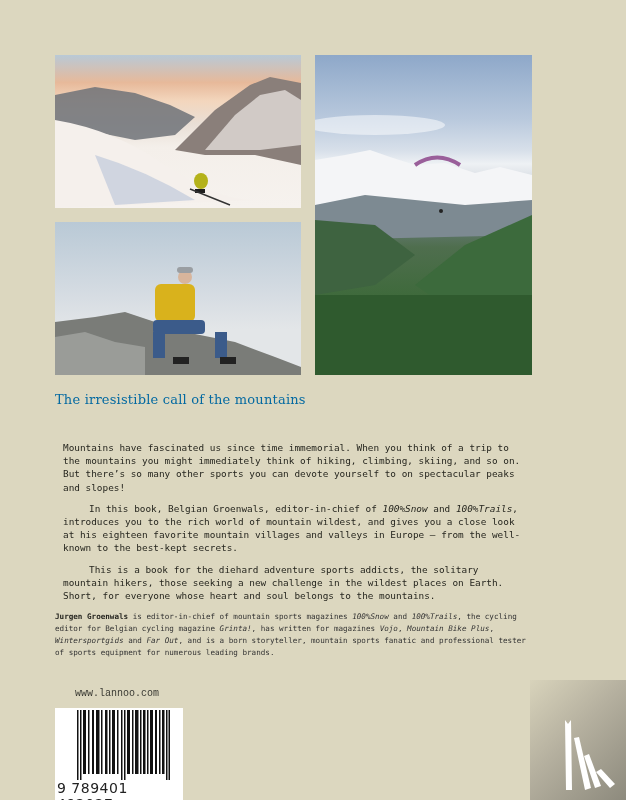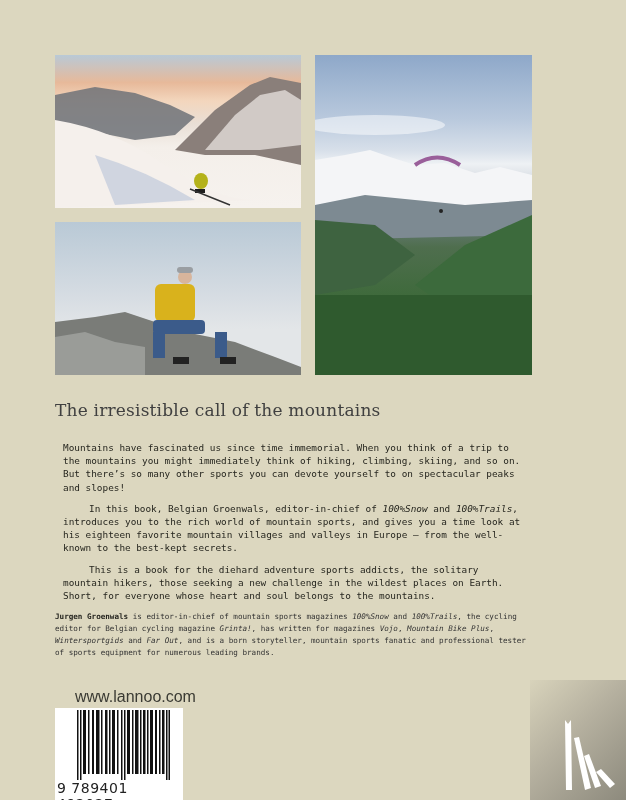--- a/index.html
+++ b/index.html
@@ -13,38 +13,38 @@
   .photo { position: absolute; overflow: hidden; }
   #photo-ski { left: 55px; top: 55px; width: 246px; height: 153px;
     background: linear-gradient(180deg, #b9c9d6 0%, #e7b99a 18%, #f3d6bd 30%, #e9dfd6 45%, #f4efea 60%, #f6f2ee 100%); }
   #photo-paraglide { left: 315px; top: 55px; width: 217px; height: 320px;
     background: linear-gradient(180deg, #8ea8c9 0%, #b9c9dd 20%, #d8e0ea 30%, #eef1f4 34%, #c9d0d8 42%, #6f7e86 50%, #4f6e4e 60%, #3f6a3c 75%, #2f4f2c 100%); }
   #photo-hiker { left: 55px; top: 222px; width: 246px; height: 153px;
     background: linear-gradient(180deg, #b9c9d6 0%, #d7dde3 50%, #e3e6e8 70%, #e3e6e8 100%); }
   .photo svg { position: absolute; left: 0; top: 0; width: 100%; height: 100%; }
 
   .heading {
-    position: absolute; left: 55px; top: 400px;
-    font-family: "DejaVu Serif", serif; font-size: 17px; color: #404040;
+    position: absolute; left: 55px; top: 392px;
+    font-family: "DejaVu Serif", serif; font-size: 13px; color: #0369a1;
     letter-spacing: 0.2px;
   }
   .body-text {
     position: absolute; left: 55px; top: 433px; width: 478px;
     font-size: 9.4px; line-height: 13.2px; color: #26261f;
   }
   .body-text p { margin: 8px; }
   .body-text p.indent { text-indent: 26px; }
   .bio {
     position: absolute; left: 55px; top: 611px; width: 478px;
     font-size: 7.6px; line-height: 12px; color: #333;
   }
   .bio b { font-weight: bold; color: #1f1f1a; }
   .url {
     position: absolute; left: 75px; top: 688px;
-    font-family: Liberation Sans, sans-serif; font-size: 16px; color: #3a3a33;
+    font-family: Liberation Mono, monospace; font-size: 10px; color: #3a3a33;
   }
   .barcode-box {
     position: absolute; left: 55px; top: 708px; width: 128px; height: 92px;
     background: #ffffff;
   }
   .bars { position: absolute; left: 22px; top: 2px; width: 93px; height: 70px; }
   .barcode-num {
     position: absolute; left: 2px; top: 72px; width: 124px;
     font-family: "DejaVu Sans", sans-serif; font-size: 14px; color: #222; letter-spacing: 0.5px;
   }
@@ -95,21 +95,21 @@
     <rect x="160" y="110" width="12" height="26" fill="#3b5b8a"></rect>
     <rect x="118" y="135" width="16" height="7" fill="#222"></rect>
     <rect x="165" y="135" width="16" height="7" fill="#222"></rect>
   </svg>
 </div>
 
 <div class="heading">The irresistible call of the mountains</div>
 
 <div class="body-text">
   <p>Mountains have fascinated us since time immemorial. When you think of a trip to the mountains you might immediately think of hiking, climbing, skiing, and so on. But there’s so many other sports you can devote yourself to on spectacular peaks and slopes!</p>
-  <p class="indent"><span>In this book, Belgian Groenwals, editor-in-chief of </span><i>100%Snow</i><span> and </span><i>100%Trails</i><span>, introduces you to the rich world of mountain sports, and gives you a time look at his eighteen favorite mountain villages and valleys in Europe – from the well-known to the best-kept secrets.</span></p>
+  <p class="indent"><span>In this book, Belgian Groenwals, editor-in-chief of </span><i>100%Snow</i><span> and </span><i>100%Trails</i><span>, introduces you to the rich world of mountain wildest, and gives you a close look at his eighteen favorite mountain villages and valleys in Europe – from the well-known to the best-kept secrets.</span></p>
   <p class="indent">This is a book for the diehard adventure sports addicts, the solitary mountain hikers, those seeking a new challenge in the wildest places on Earth. Short, for everyone whose heart and soul belongs to the mountains.</p>
 </div>
 
 <div class="bio"><b>Jurgen Groenwals</b><span> is editor-in-chief of mountain sports magazines </span><i>100%Snow</i><span> and </span><i>100%Trails</i><span>, the cycling editor for Belgian cycling magazine </span><i>Grinta!</i><span>, has written for magazines </span><i>Vojo</i><span>, </span><i>Mountain Bike Plus</i><span>, </span><i>Wintersportgids</i><span> and </span><i>Far Out</i><span>, and is a born storyteller, mountain sports fanatic and professional tester of sports equipment for numerous leading brands.</span></div>
 
 <div class="url">www.lannoo.com</div>
 
 <div class="barcode-box">
   <svg class="bars" viewBox="0 0 93 70" preserveAspectRatio="none">
     <g fill="#111">

